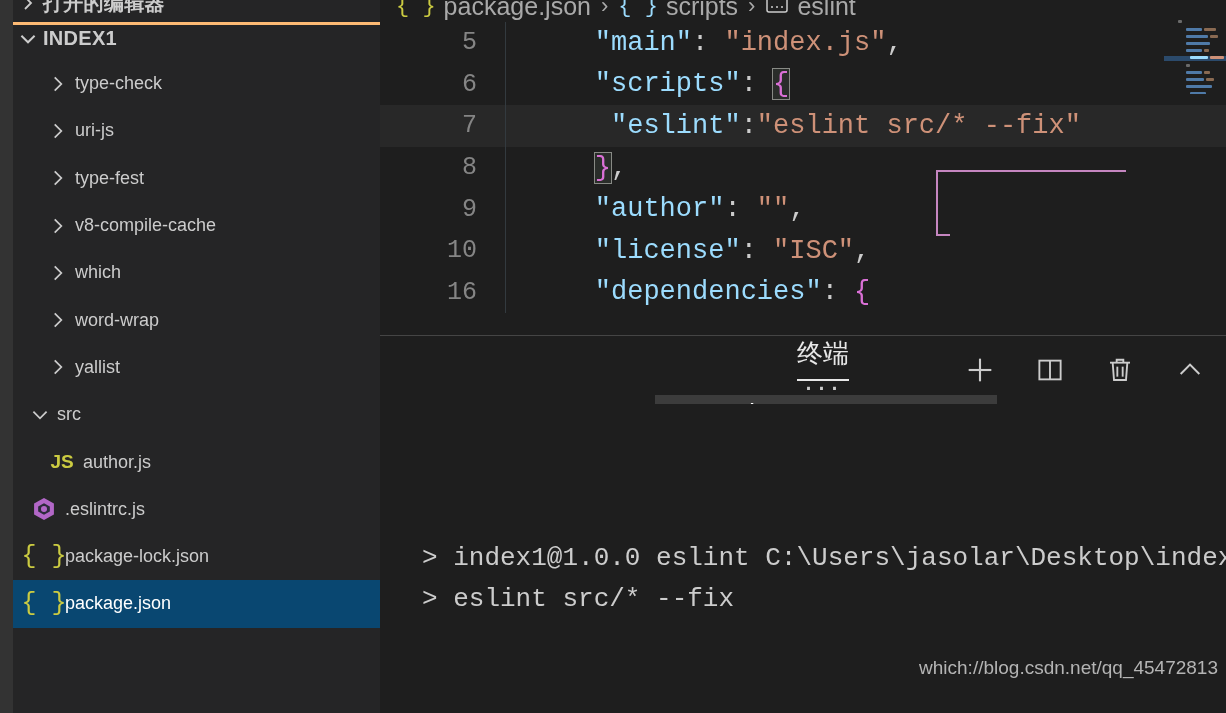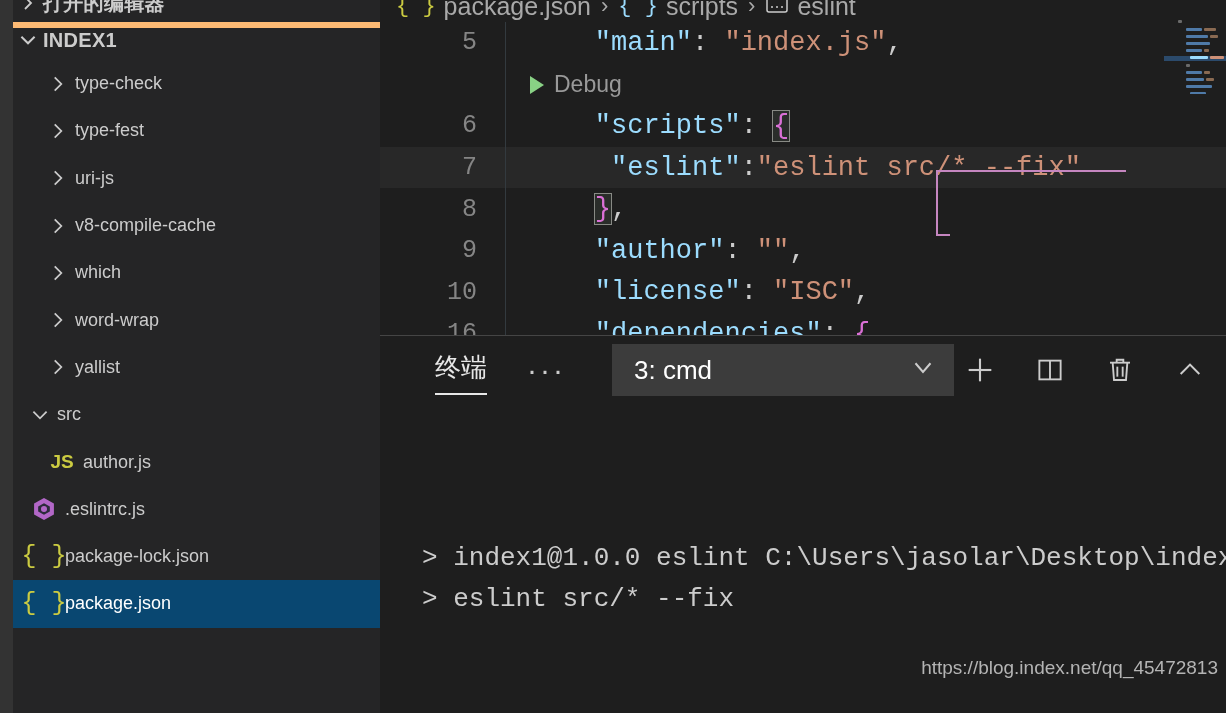--- a/index.html
+++ b/index.html
@@ -20,21 +20,21 @@
     position: absolute; left: 0; top: 0; width: 13px; height: 713px;
     background: #333333;
   }
   .sb-section-head {
     position: absolute; left: 13px; width: 367px; height: 30px;
     display: flex; align-items: center;
     color: #cccccc; font-size: 20px; font-weight: bold;
     letter-spacing: .3px;
   }
   #open-editors-head { top: -12px; background: #252526; }
-  #index1-head { top: 22px; background: #252526; border-top: 6px solid #fdba74; }
+  #index1-head { top: 22px; background: #252526; border-top: 3px solid #fdba74; }
   .tw {
     width: 30px; flex: 0 0 30px; display: flex; align-items: center;
     justify-content: center; color: #cccccc;
   }
   .tw svg { display: block; }
   .sb-head-label { font-size: 20px; font-weight: bold; color: #cccccc; }
 
   #tree {
     position: absolute; left: 13px; top: 60px; width: 367px; bottom: 0;
     background: #252526;
@@ -112,22 +112,22 @@
   }
   .mm { position: absolute; height: 3px; border-radius: 1px; }
   #mm-sel { position: absolute; left: 0; width: 62px; height: 5px; background: #2b4a6b; }
 
   
   #panel {
     position: absolute; left: 380px; top: 335px; right: 0; bottom: 0;
     background: #1e1e1e; border-top: 1px solid #454545;
   }
   #panel-header {
-    position: absolute; left: 15px; top: 0; right: 0; height: 68px;
-    display: flex; align-items: center;
+    position: absolute; left: 0; top: 0; right: 0; height: 68px;
+    display: flex; align-items: center; flex-direction: column;
   }
   #panel-tab {
     margin-left: 40px; color: #e7e7e7; font-size: 26px;
     position: relative; padding-bottom: 6px; cursor: pointer;
   }
   #panel-tab-underline {
     position: absolute; left: 0; bottom: -4px; width: 100%; height: 2px; background: #e7e7e7;
   }
   #panel-more {
     margin-left: 40px; color: #cccccc; font-size: 30px; letter-spacing: 3px;
@@ -195,30 +195,30 @@
           </span>
           <span class="lbl">type-check</span>
         </div>
         <div class="row">
           <span class="ind" style="width: 28px;"></span>
           <span class="chev">
             <svg width="22" height="22" viewBox="0 0 20 20" fill="none" stroke="#cccccc" stroke-width="1.6">
               <polyline points="7,4 13,10 7,16"></polyline>
             </svg>
           </span>
+          <span class="lbl">uri-js</span>
+        </div>
+        <div class="row">
+          <span class="ind" style="width: 28px;"></span>
+          <span class="chev">
+            <svg width="22" height="22" viewBox="0 0 20 20" fill="none" stroke="#cccccc" stroke-width="1.6">
+              <polyline points="7,4 13,10 7,16"></polyline>
+            </svg>
+          </span>
           <span class="lbl">type-fest</span>
-        </div>
-        <div class="row">
-          <span class="ind" style="width: 28px;"></span>
-          <span class="chev">
-            <svg width="22" height="22" viewBox="0 0 20 20" fill="none" stroke="#cccccc" stroke-width="1.6">
-              <polyline points="7,4 13,10 7,16"></polyline>
-            </svg>
-          </span>
-          <span class="lbl">uri-js</span>
         </div>
         <div class="row">
           <span class="ind" style="width: 28px;"></span>
           <span class="chev">
             <svg width="22" height="22" viewBox="0 0 20 20" fill="none" stroke="#cccccc" stroke-width="1.6">
               <polyline points="7,4 13,10 7,16"></polyline>
             </svg>
           </span>
           <span class="lbl">v8-compile-cache</span>
         </div>
@@ -318,25 +318,20 @@
       </div>
 
     <div id="code-area">
       <div id="code-lines">
           <div class="cline">
             <span class="gutter">5</span>
             <span class="gline"></span>
             <span class="ctext"><span class="pun">    </span><span class="key">"main"</span><span class="pun">: </span><span class="str">"index.js"</span><span class="pun">,</span></span>
           </div>
           <div class="cline">
-            <span class="gutter"></span>
-            <span class="gline"></span>
-            <span class="ctext codelens"><span class="play-tri"></span><span>Debug</span></span>
-          </div>
-          <div class="cline">
             <span class="gutter">6</span>
             <span class="gline"></span>
             <span class="ctext"><span class="pun">    </span><span class="key">"scripts"</span><span class="pun">: </span><span class="brc brc-box">{</span></span>
           </div>
           <div class="cline cur">
             <span class="gutter">7</span>
             <span class="gline"></span>
             <span class="ctext"><span class="pun">     </span><span class="key">"eslint"</span><span class="pun">:</span><span class="str">"eslint src/* --fix"</span></span>
           </div>
           <div class="cline">
@@ -438,15 +433,15 @@
       </div>
     </div>
 
     <div id="terminal-body">
         <div class="tline tspacer"></div>
         <div class="tline tspacer"></div>
         <div class="tline">&gt; index1@1.0.0 eslint C:\Users\jasolar\Desktop\index1</div>
         <div class="tline">&gt; eslint src/* --fix</div>
       </div>
 
-    <div id="watermark">https://blog.index.net/qq_45472813</div>
+    <div id="watermark">which://blog.csdn.net/qq_45472813</div>
   </div>
 </div>
 
 </body></html>

